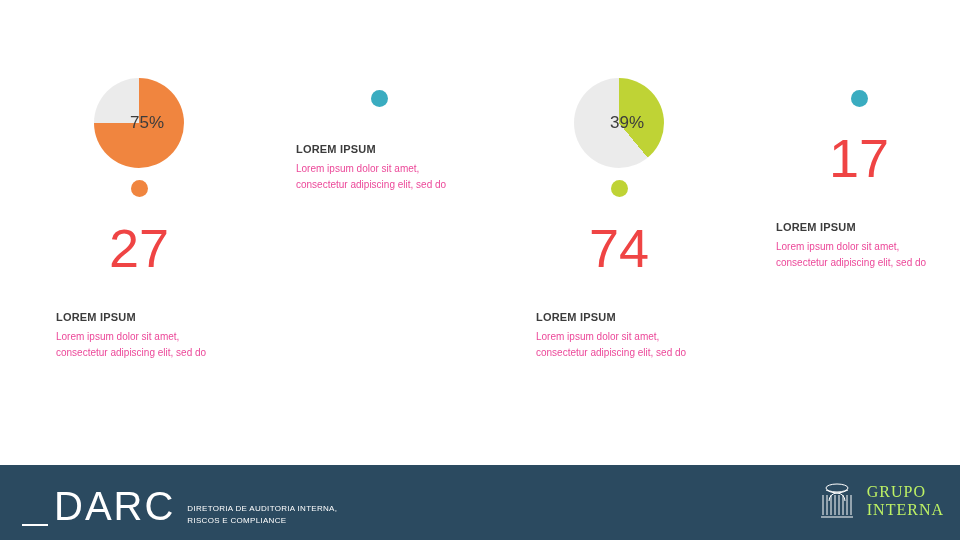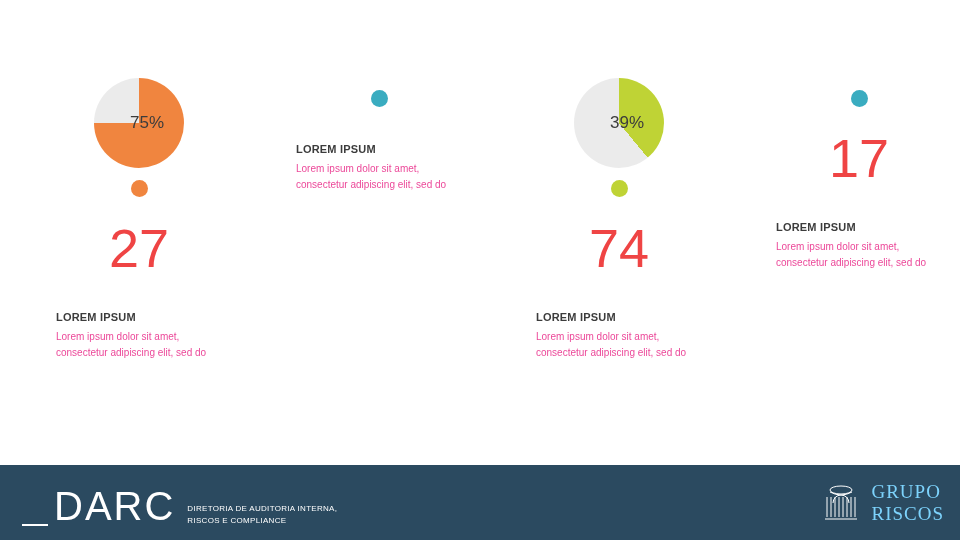--- a/index.html
+++ b/index.html
@@ -147,24 +147,24 @@
     color: #ffffff;
   }
   .brand-mark {
     width: 44px;
     height: 40px;
     margin-right: 8px;
     position: relative;
   }
   .brand-text {
     font-family: "Liberation Serif", serif;
-    font-size: 19px;
+    font-size: 16px;
     line-height: 1.15;
     letter-spacing: 1px;
-    color: #7dd3fc;
+    color: #bef264;
   }
 </style>
 </head>
 <body>
 
 <div class="slide">
 
   <div class="columns">
 
     <div class="col">
@@ -238,18 +238,18 @@
           <path d="M11 9 Q22 15 33 9" fill="none" stroke="#ffffff" stroke-width="1"></path>
           <g stroke="#ffffff" stroke-width="1" fill="none">
             <path d="M8 14 L8 34 M12 14 L12 34 M16 14 L16 34 M20 14 L20 34 M24 14 L24 34 M28 14 L28 34 M32 14 L32 34 M36 14 L36 34"></path>
             <path d="M6 36 L38 36"></path>
             <path d="M14 20 a8 8 0 0 1 16 0"></path>
           </g>
         </svg>
       </div>
       <div class="brand-text">
         <div>GRUPO</div>
-        <div>RISCOS</div>
+        <div>INTERNA</div>
       </div>
     </div>
   </div>
 
 </div>
 
 </body></html>

